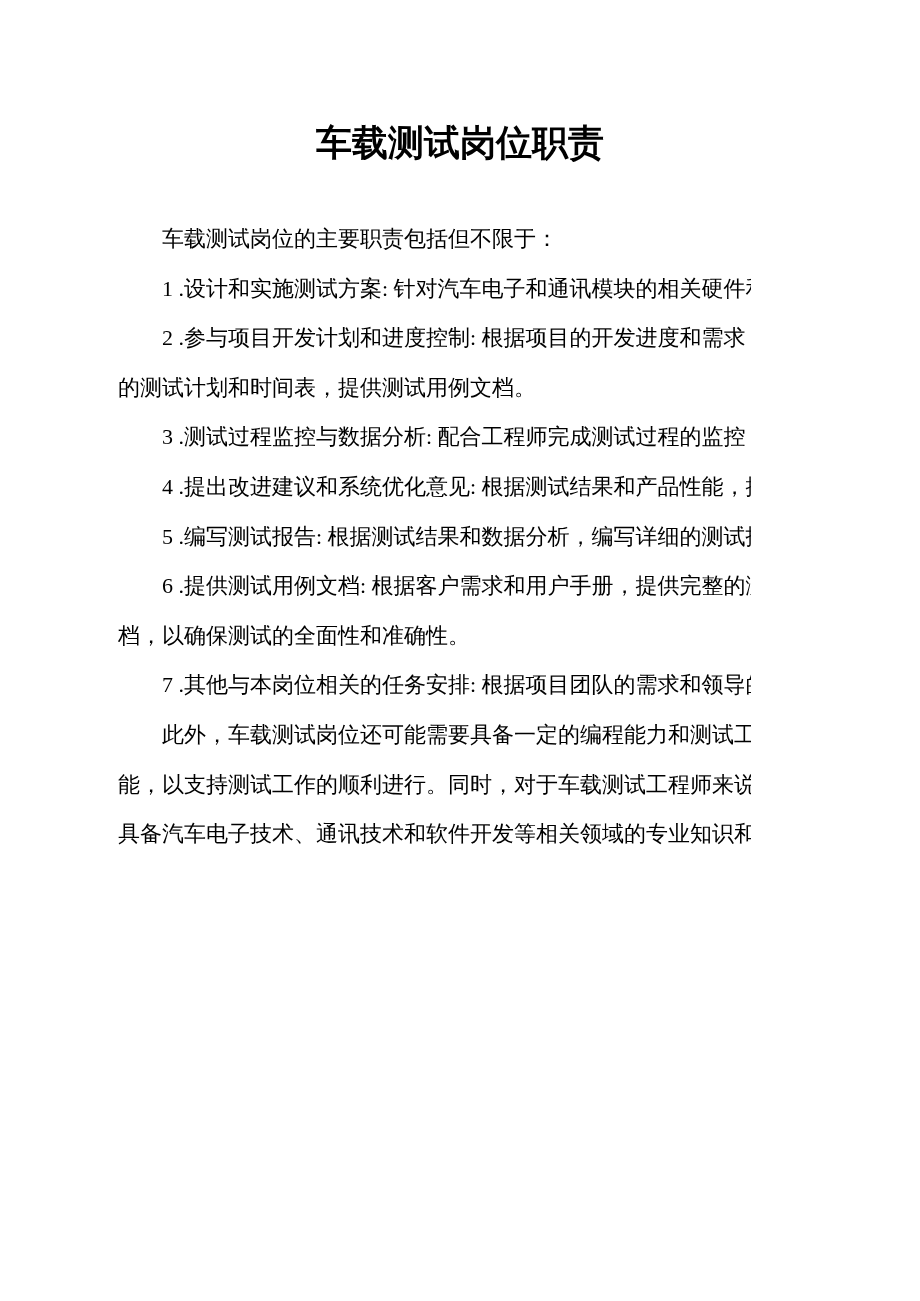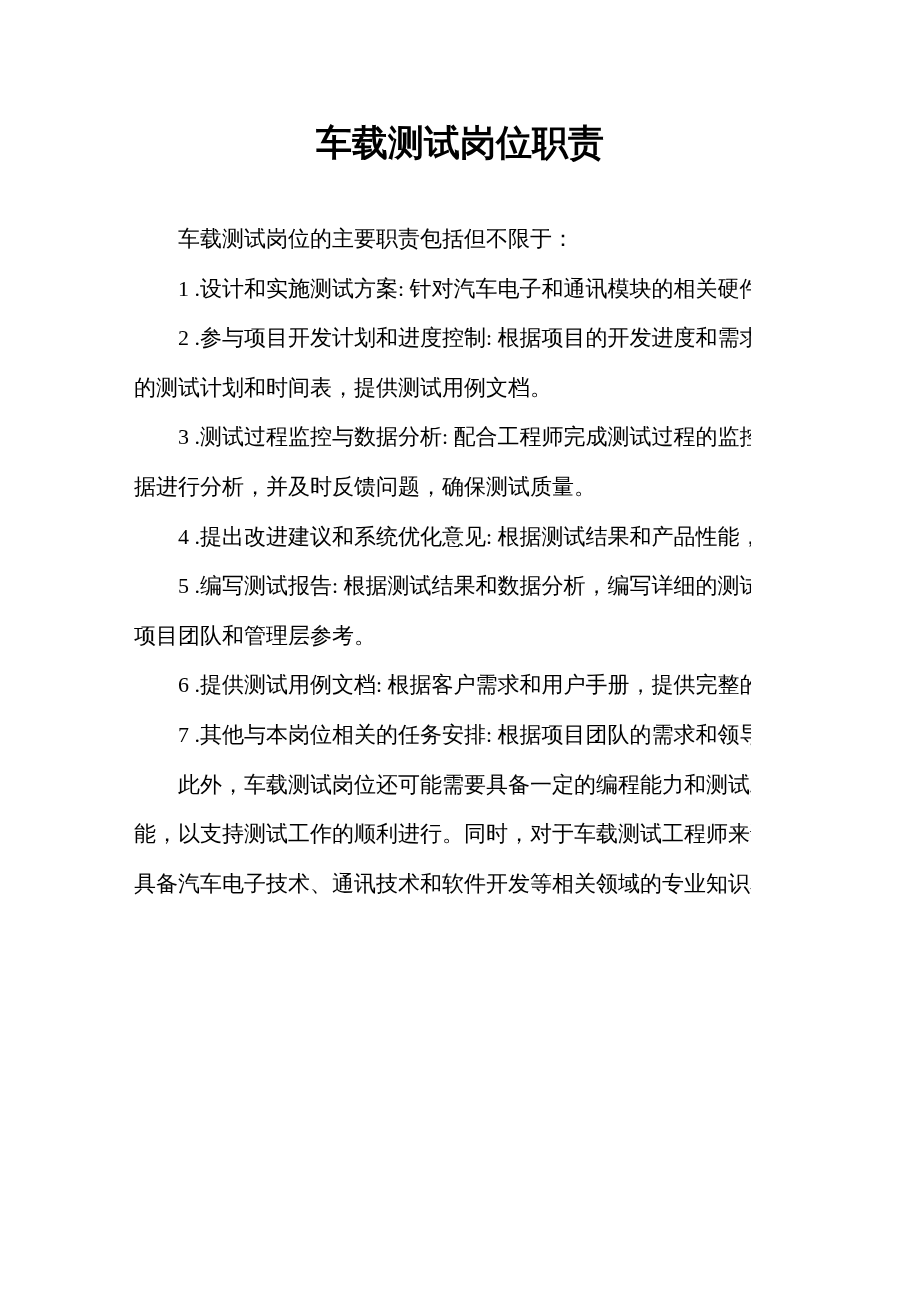--- a/index.html
+++ b/index.html
@@ -29,21 +29,20 @@
     color: #000000;
   }
   .doc-body {
     position: absolute;
     left: 118px;
     top: 214px;
     width: 684px;
     font-family: "Liberation Serif", "DejaVu Serif", serif;
     font-size: 22px;
     color: #000000;
-    margin-left: 16px;
   }
   .line {
     height: 49.6px;
     line-height: 49.6px;
     white-space: nowrap;
     overflow: hidden;
     text-align: left;
   }
   .line.indent {
     text-indent: 44px;
@@ -58,23 +57,22 @@
 <body>
 
 <div class="page">
   <h1 class="doc-title">车载测试岗位职责</h1>
   <div class="doc-body">
       <div class="line indent">车载测试岗位的主要职责包括但不限于：</div>
       <div class="line indent full">1 .设计和实施测试方案: 针对汽车电子和通讯模块的相关硬件和软件进行</div>
       <div class="line indent full">2 .参与项目开发计划和进度控制: 根据项目的开发进度和需求，制定相应</div>
       <div class="line">的测试计划和时间表，提供测试用例文档。</div>
       <div class="line indent full">3 .测试过程监控与数据分析: 配合工程师完成测试过程的监控，对测试数</div>
-      <div class="line">据进行分析，并及时反馈问题，确保测试质量。</div>
       <div class="line indent full">4 .提出改进建议和系统优化意见: 根据测试结果和产品性能，提出相应的</div>
       <div class="line indent full">5 .编写测试报告: 根据测试结果和数据分析，编写详细的测试报告，以供</div>
-      <div class="line">项目团队和管理层参考。</div>
       <div class="line indent full">6 .提供测试用例文档: 根据客户需求和用户手册，提供完整的测试用例文</div>
+      <div class="line">档，以确保测试的全面性和准确性。</div>
       <div class="line indent full">7 .其他与本岗位相关的任务安排: 根据项目团队的需求和领导的其他要求，</div>
       <div class="line indent full">此外，车载测试岗位还可能需要具备一定的编程能力和测试工具的使用技</div>
       <div class="line full">能，以支持测试工作的顺利进行。同时，对于车载测试工程师来说,可能还需要</div>
       <div class="line">具备汽车电子技术、通讯技术和软件开发等相关领域的专业知识和技能。</div>
     </div>
 </div>
 
 </body></html>

